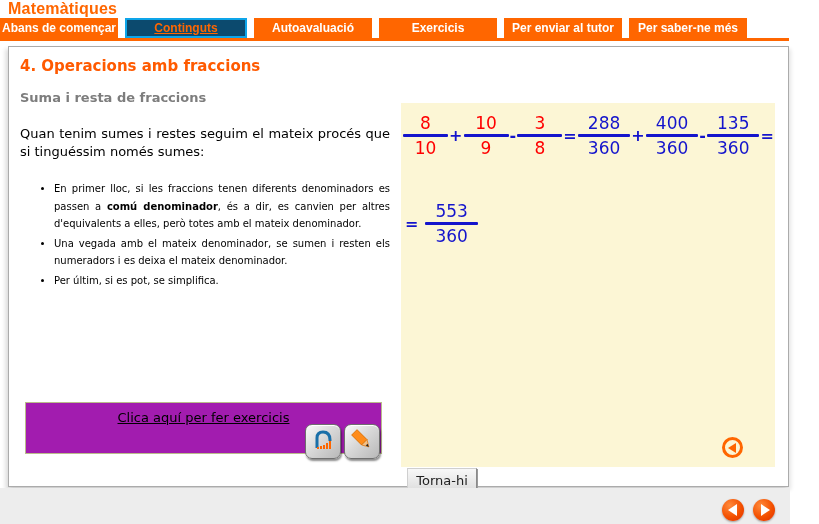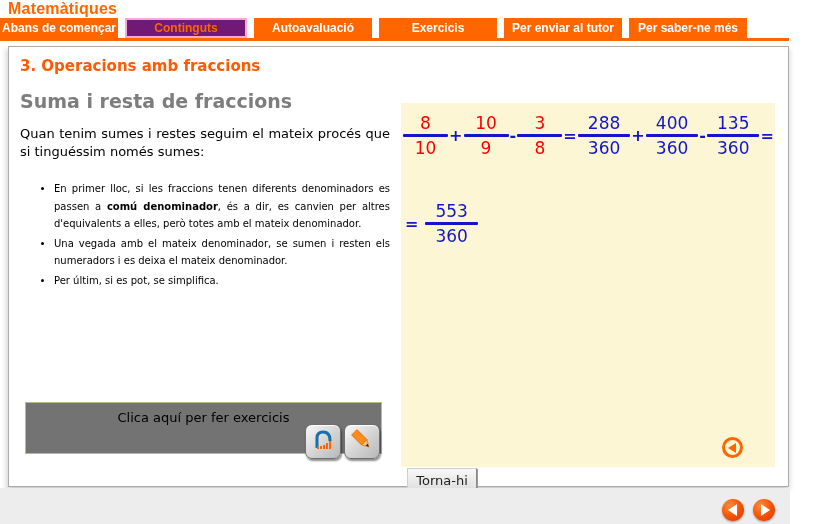--- a/index.html
+++ b/index.html
@@ -10,38 +10,38 @@
   .app-title { position:absolute; left:8px; top:0px; font-family:"Liberation Sans",sans-serif;
     font-size:16px; font-weight:bold; color:#ff6600; letter-spacing:0.2px; }
   .unit-title { position:absolute; right:31px; top:-1px; font-family:"Liberation Sans",sans-serif;
     font-size:17px; font-weight:bold; color:#17699f;margin-top:44px; }
 
   
   .tabbar { position:absolute; left:0; top:18px; width:747px; height:20px; display:flex; gap:7px; }
   .tab { flex:1; height:20px; background:#ff6600; color:#fff; font-family:"Liberation Sans",sans-serif;
     font-size:12px; font-weight:bold; text-align:center; line-height:20px; cursor:pointer;
     white-space:nowrap; overflow:hidden; }
-  .tab.active { background:#701a75; color:#ff6600; border:2px solid #f9a8d4; line-height:16px; }
+  .tab.active { background:#0c4a6e; color:#ff6600; border:2px solid #0ea5e9; line-height:16px;text-decoration:underline; }
   .tabrule { position:absolute; left:0; top:38px; width:789px; height:3px; background:#ff6600; }
 
   
   .main-box { position:absolute; left:8px; top:46px; width:781px; height:441px; background:#fff;
     border:1px solid #ababab; box-shadow:-3px 3px 4px rgba(0,0,0,0.12), 2px 3px 4px rgba(0,0,0,0.10); }
 
   .section-title { position:absolute; left:20px; top:57px; font-size:15px; font-weight:bold; color:#ff5a00; }
-  .subtitle { position:absolute; left:20px; top:90px; font-size:19px; font-weight:bold; color:#7d7d7d; }
+  .subtitle { position:absolute; left:20px; top:90px; font-size:13px; font-weight:bold; color:#7d7d7d; }
   .intro { position:absolute; left:20px; top:125px; width:370px; font-size:13px; line-height:18px;
     color:#000; text-align:justify; }
   .bullets { position:absolute; left:38px; top:180px; width:352px; font-size:10px; line-height:17.5px;
     color:#000; text-align:justify; list-style:disc outside; padding-left:16px; }
   .bullets li { margin-bottom:2px; }
 
   
-  .exercise-box { position:absolute; left:25px; top:402px; width:357px; height:52px; background:#737373;
-    border:1px solid #b9bc8a; cursor:pointer; }
+  .exercise-box { position:absolute; left:25px; top:402px; width:357px; height:52px; background:#a21caf;
+    border:1px solid #b9bc8a; cursor:pointer;text-decoration:underline; }
   .exercise-label { display:block; text-align:center; padding-top:7px; font-size:13px; color:#000; }
   .icon-btn { position:absolute; width:36px; height:35px; border:1px solid #6f6f6f; border-radius:7px;
     background:linear-gradient(135deg,#fafafa 0%,#d9d9d9 45%,#b8b8b8 100%);
     box-shadow:inset 0 1px 0 #fff, 1px 2px 2px rgba(0,0,0,0.45); cursor:pointer;
     display:flex; align-items:center; justify-content:center; z-index:3; }
   .icon-btn.chart { left:305px; top:424px; }
   .icon-btn.pencil { left:344px; top:424px; }
 
   
   .eq-panel { position:absolute; left:401px; top:103px; width:374px; height:364px; background:#fcf6d5; }
@@ -94,21 +94,21 @@
     <div class="tab active">Continguts</div>
     <div class="tab">Autoavaluació</div>
     <div class="tab">Exercicis</div>
     <div class="tab">Per enviar al tutor</div>
     <div class="tab">Per saber-ne més</div>
   </div>
   <div class="tabrule"></div>
 
   <div class="main-box"></div>
 
-  <div class="section-title">3. Operacions amb fraccions</div>
+  <div class="section-title">4. Operacions amb fraccions</div>
   <div class="subtitle">Suma i resta de fraccions</div>
   <div class="intro">Quan tenim sumes i restes seguim el mateix procés que si tinguéssim només sumes:</div>
 
   <ul class="bullets">
     <li><span>En primer lloc, si les fraccions tenen diferents denominadors es passen a </span><b>comú denominador</b><span>, és a dir, es canvien per altres d'equivalents a elles, però totes amb el mateix denominador.</span></li>
     <li><span>Una vegada amb el mateix denominador, se sumen i resten els numeradors i es deixa el mateix denominador.</span></li>
     <li><span>Per últim, si es pot, se simplifica.</span></li>
   </ul>
 
   <div class="exercise-box">

